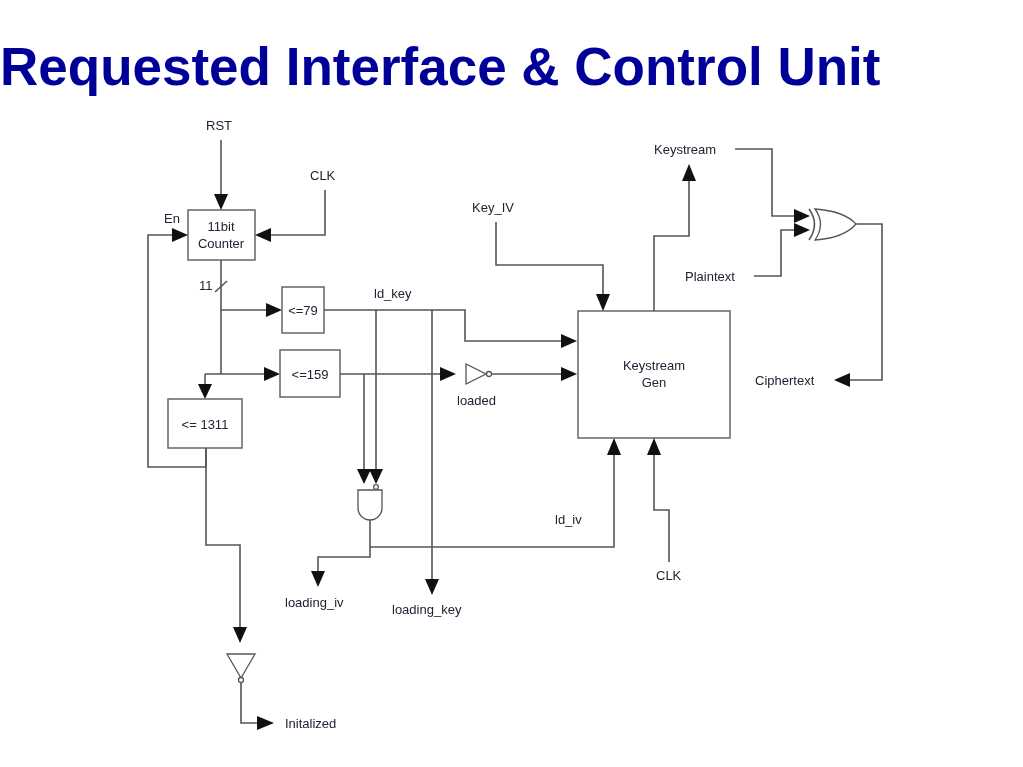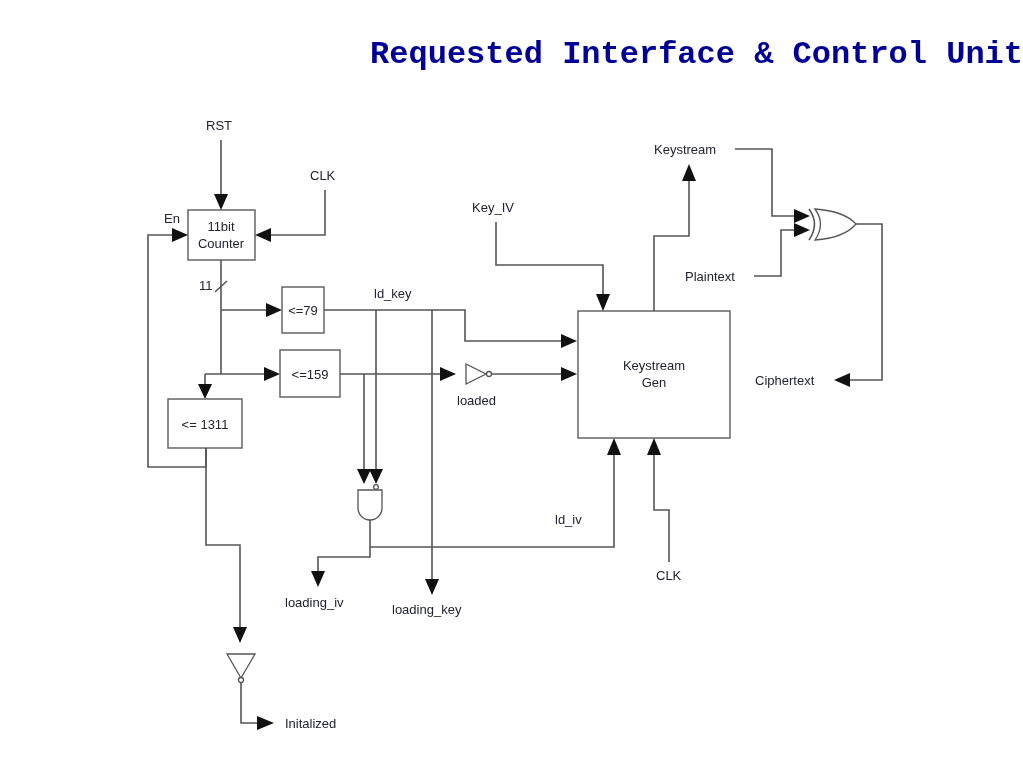--- a/index.html
+++ b/index.html
@@ -1,19 +1,19 @@
 <!DOCTYPE html>
 <html><head>
 <meta charset="utf-8">
 <style>
   html, body { margin: 0; padding: 0; background: #ffffff; }
   body { width: 1023px; height: 767px; position: relative; overflow: hidden; font-family: "Liberation Sans", sans-serif; }
   .title {
-    position: absolute; left: 0; top: 36px; width: 1023px; text-align: right;
-    font-family: Liberation Mono, monospace; font-weight: bold; font-size: 32px;
+    position: absolute; left: 0; top: 36px; width: 1023px; text-align: left;
+    font-family: Liberation Sans, sans-serif; font-weight: bold; font-size: 53px;
     color: #000099; letter-spacing: 0px;
   }
   svg { position: absolute; left: 0; top: 0; }
   .w { stroke: #555555; stroke-width: 1.6; fill: none; }
   .box { stroke: #666666; stroke-width: 1.5; fill: #ffffff; }
   .gate { stroke: #555555; stroke-width: 1.3; fill: #ffffff; }
   .ah { fill: #111111; }
   .lbl { font-family: "Liberation Sans", sans-serif; font-size: 13px; fill: #222233; }
   .blbl { font-family: "Liberation Sans", sans-serif; font-size: 13px; fill: #222233; text-anchor: middle; }
 </style>

